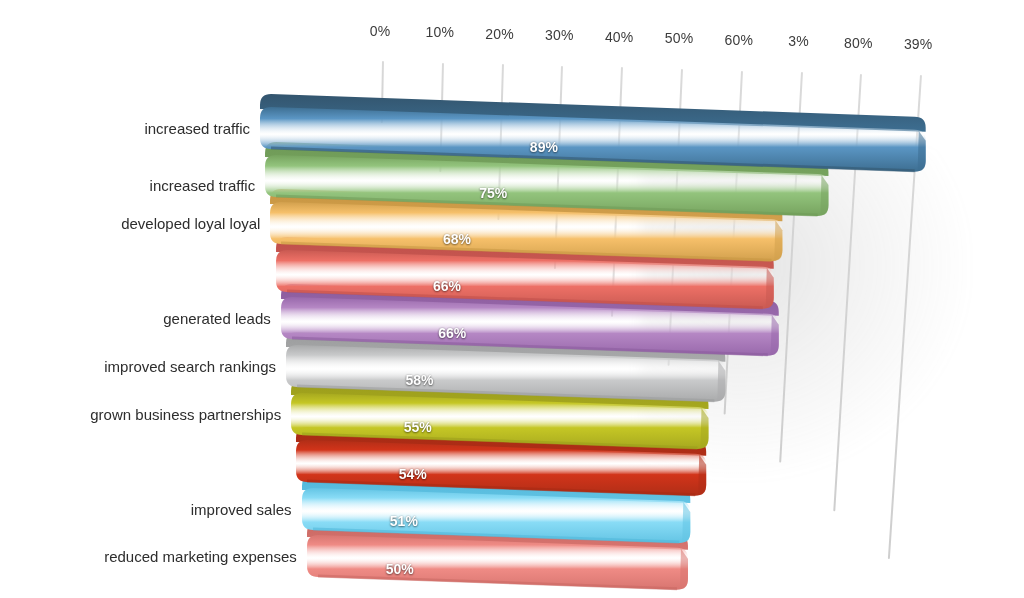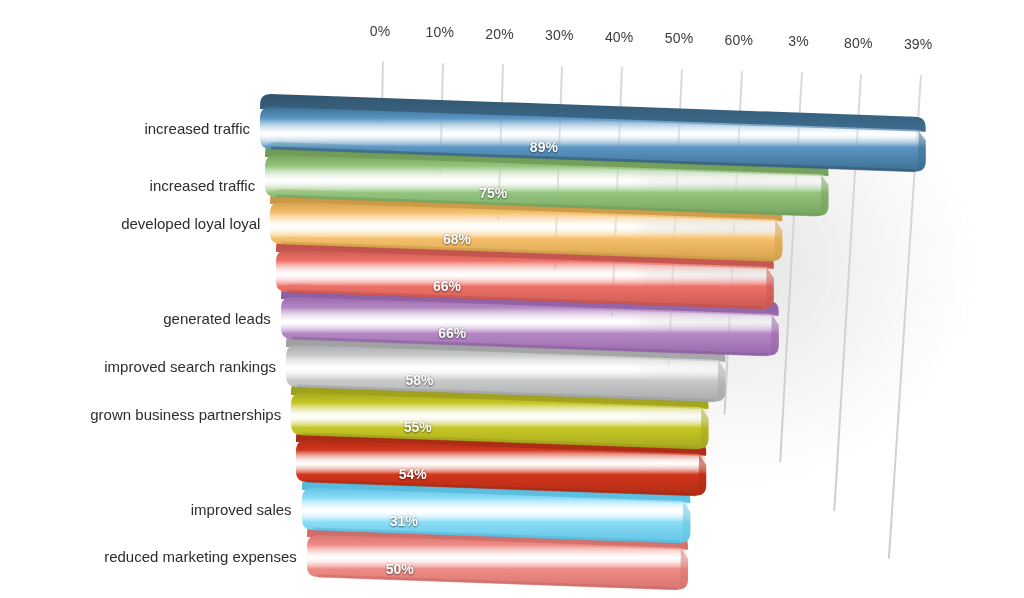--- a/index.html
+++ b/index.html
@@ -302,21 +302,21 @@
               <stop offset="1" stop-color="#63c4e4" stop-opacity="1"></stop>
             </linearGradient>
           </defs>
           <path d="M 13 2 L 379.3 15.00100248177768 Q 390.3 15.00100248177768 390.3 26.001002481777682 L 390.3 30.001002481777682 L 2 17 L 2 13 Q 2 2 13 2 Z" fill="url(#tg8)"></path>
           <path d="M 2 26 Q 2 15 13 15 L 379.3 28.001002481777682 Q 390.3 28.001002481777682 390.3 39.00100248177768 L 390.3 59.001002481777675 Q 390.3 70.00100248177768 379.3 70.00100248177768 L 13 57 Q 2 57 2 46 Z" fill="url(#fg8)"></path>
           <path d="M 383.3 29.001002481777682 L 390.3 39.00100248177768 L 390.3 59.001002481777675 Q 390.3 70.00100248177768 382.3 69.00100248177768 Z" fill="#63c4e4" opacity="0.55"></path>
           <path d="M 13 56 L 379.3 69.00100248177768" stroke="#4fb6d9" stroke-width="3" opacity="0.55" fill="none"></path>
         </svg>
       </div>
       <div class="cat-label" style="right: 732.4px; top: 508.8px;">improved sales</div>
-      <div class="val-label" style="left: 403.844px; top: 515.48px; z-index: 192;">31%</div>
+      <div class="val-label" style="left: 403.844px; top: 515.48px; z-index: 192;">51%</div>
       <div class="bar-wrap" style="left: 304.8px; top: 520.4px; width: 391px; height: 77.7461px; z-index: 91;">
         <svg width="391" height="77.74608086448792" viewBox="0 0 391 77.74608086448792" class="bar-shape">
           <defs>
             <linearGradient id="fg9" x1="0" y1="0" x2="0" y2="1">
               <stop offset="0" stop-color="#d87570" stop-opacity="1"></stop>
               <stop offset="0.18" stop-color="#ef8b85" stop-opacity="1"></stop>
               <stop offset="0.42" stop-color="#ffffff" stop-opacity="0.28"></stop>
               <stop offset="0.62" stop-color="#ef8b85" stop-opacity="1"></stop>
               <stop offset="1" stop-color="#d87570" stop-opacity="1"></stop>
             </linearGradient>

